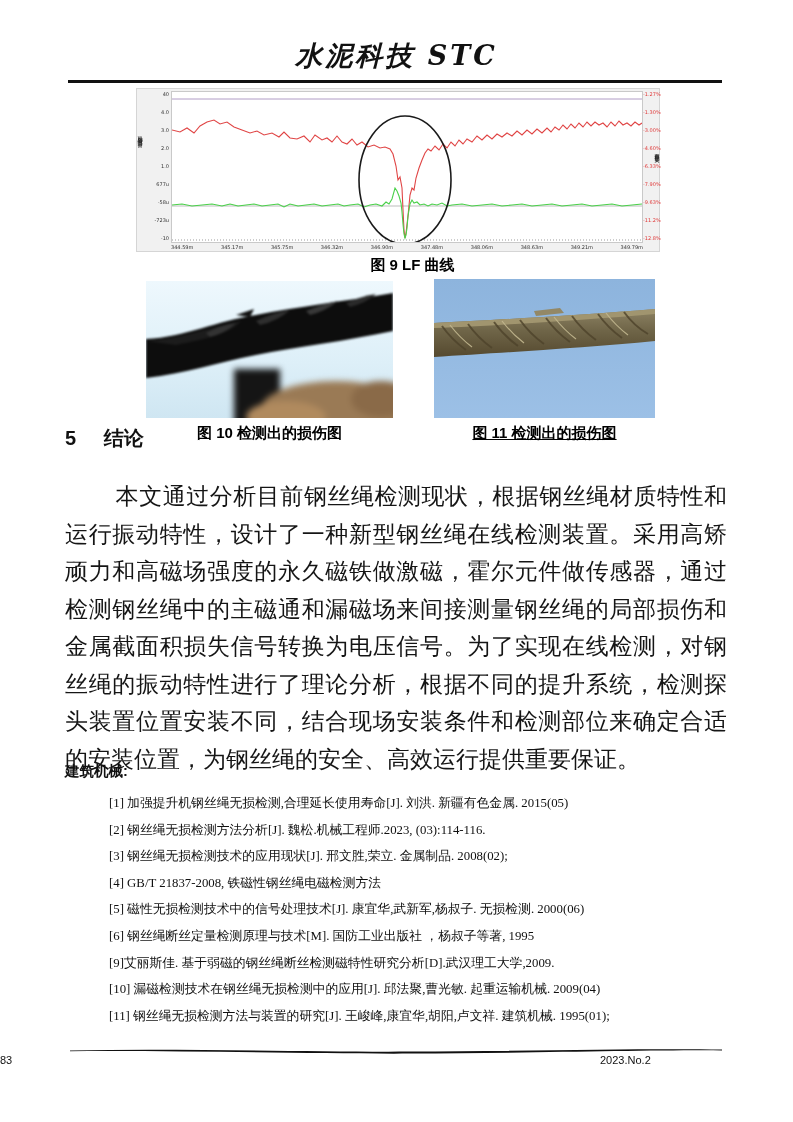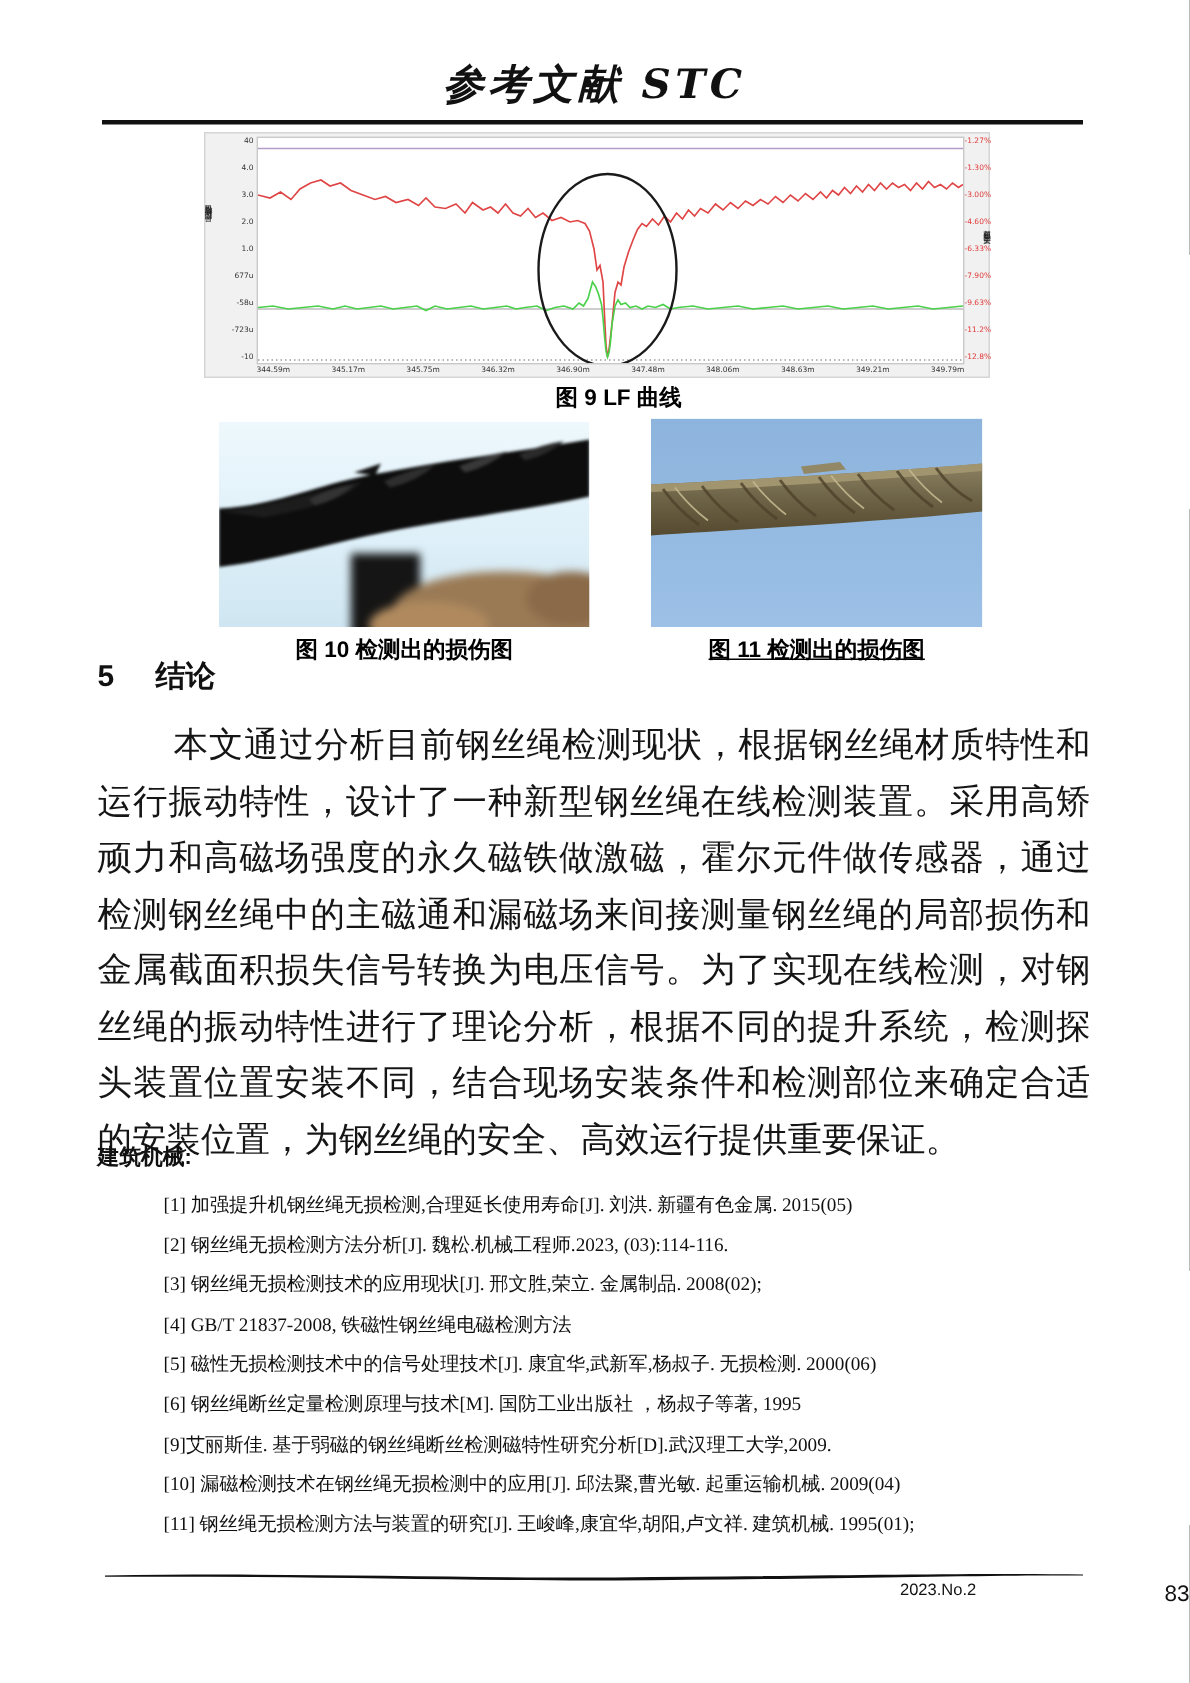--- a/index.html
+++ b/index.html
@@ -26,45 +26,45 @@
   .axis-title.r{left:517px;top:60px;}
   .xticks{position:absolute;left:34px;top:155px;width:472px;display:flex;
           justify-content:space-between;font-family:"DejaVu Sans",sans-serif;
           font-size:5px;color:#333;}
   .fig-caption{position:absolute;font-family:"Liberation Sans",sans-serif;font-weight:bold;
                font-size:15px;text-align:center;color:#000;}
   
   .photo{position:absolute;overflow:hidden;}
   .photo svg{display:block;}
   
-  .sec-head{position:absolute;left:65px;top:437px;font-family:"Liberation Sans",sans-serif;
+  .sec-head{position:absolute;left:65px;top:425px;font-family:"Liberation Sans",sans-serif;
             font-weight:bold;font-size:20px;text-align:center;}
   .sec-head .num{margin-right:22px;}
   .body-par{position:absolute;left:65px;top:478px;width:662px;font-size:23px;
             line-height:37.5px;text-align:justify;text-indent:2.2em;
             font-family:"Liberation Serif",serif;color:#151515;}
   
   .refs{position:absolute;left:65px;top:762px;width:662px;}
   .refs-head{font-family:"Liberation Sans",sans-serif;font-weight:bold;font-size:14.5px;
              margin-bottom:9px;}
   .ref-line{font-size:12.8px;line-height:26.6px;white-space:nowrap;
             font-family:"Liberation Serif",serif;color:#101010;margin-left:44px;}
   
   .ftr-line{position:absolute;left:70px;top:1047px;width:652px;height:8px;}
-  .ftr-page{position:absolute;left:0;top:1054px;width:100%;text-align:right;
-            font-size:15px;font-family:"Liberation Sans",sans-serif;}
+  .ftr-page{position:absolute;left:0;top:1054px;width:100%;text-align:left;
+            font-size:11px;font-family:"Liberation Sans",sans-serif;}
   .ftr-issue{position:absolute;left:600px;top:1054px;width:100px;text-align:left;
              font-size:11px;font-family:"Liberation Sans",sans-serif;}
 </style>
 </head>
 <body>
 
 <div class="page">
 
-  <div class="hdr-title">参考文献  STC</div>
+  <div class="hdr-title">水泥科技  STC</div>
   <div class="hdr-rule"></div>
 
   <div class="chart">
     <span class="axis-title l">局部损伤信号幅值</span>
     <div class="yticks left">
       <span>40</span>
       <span>4.0</span>
       <span>3.0</span>
       <span>2.0</span>
       <span>1.0</span>

